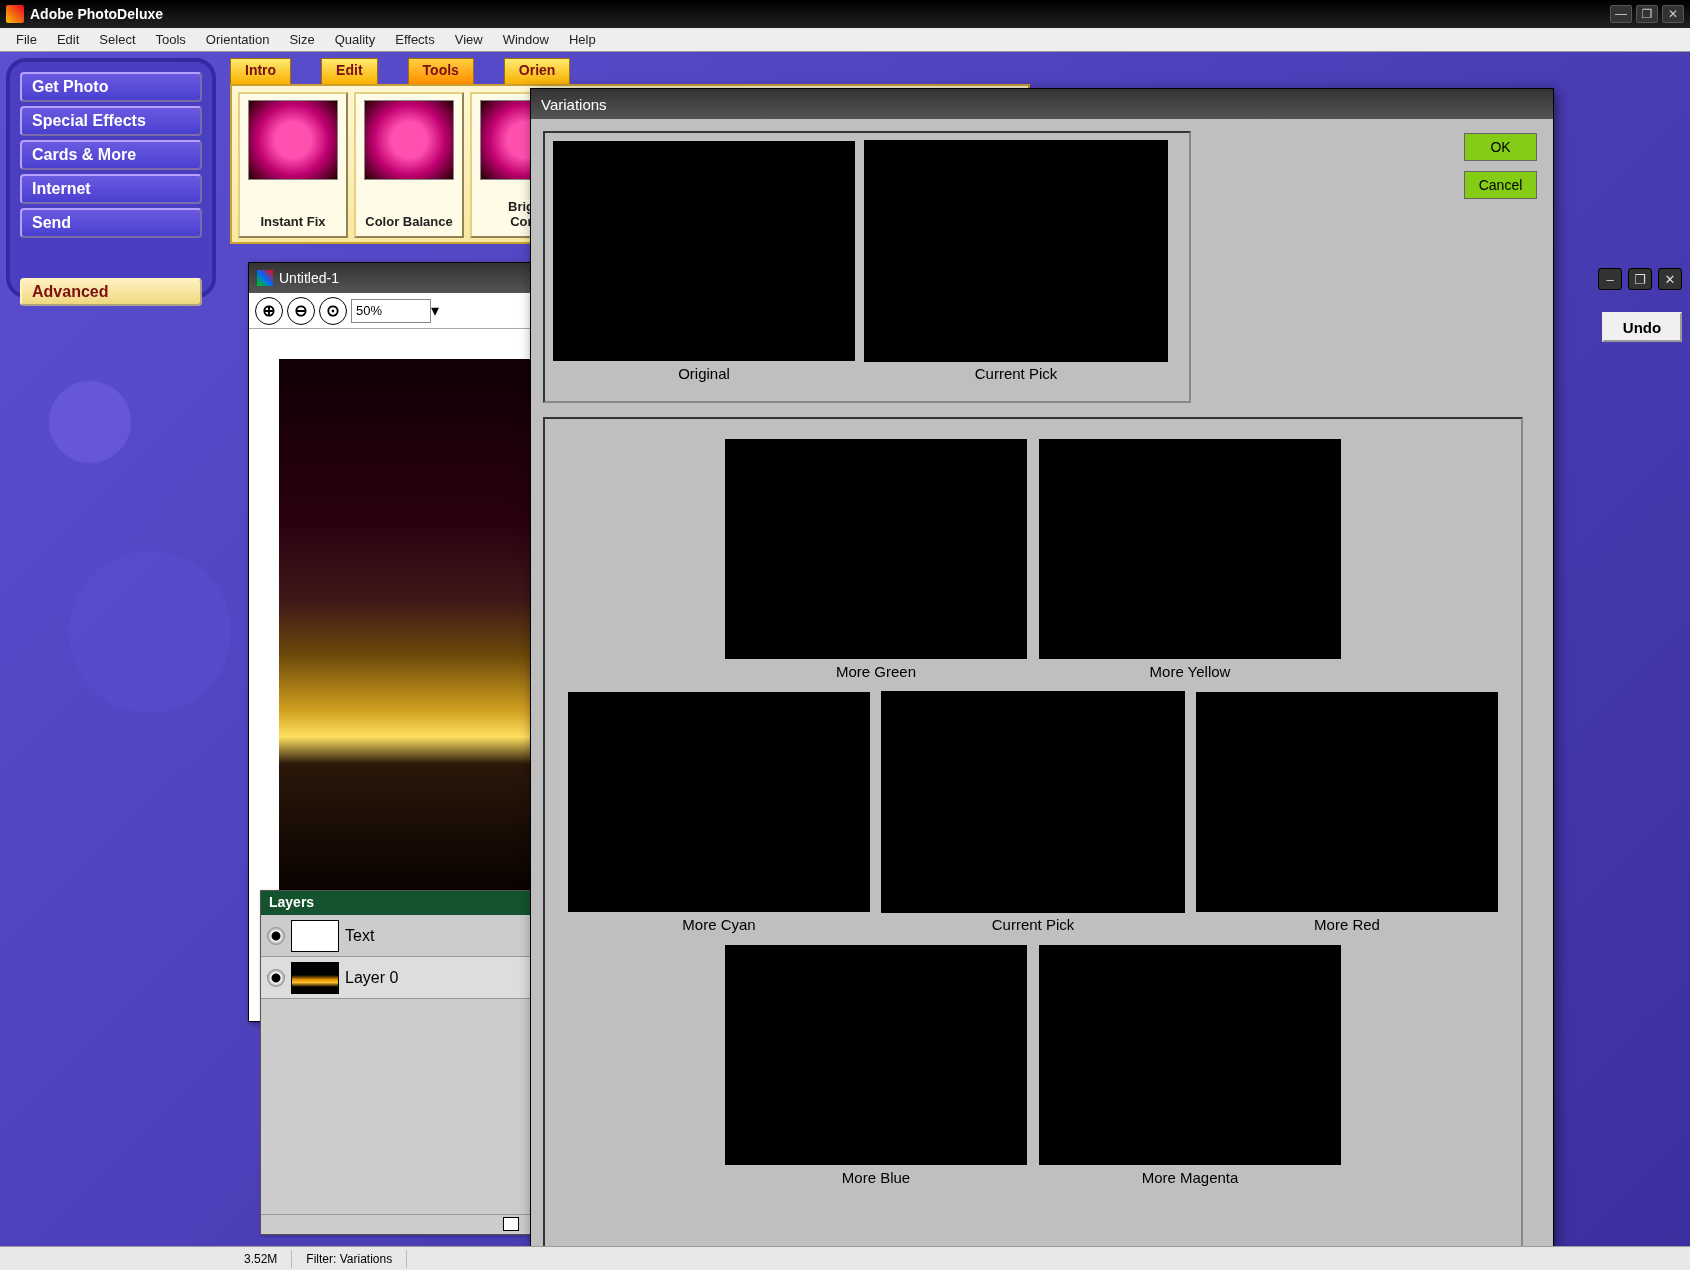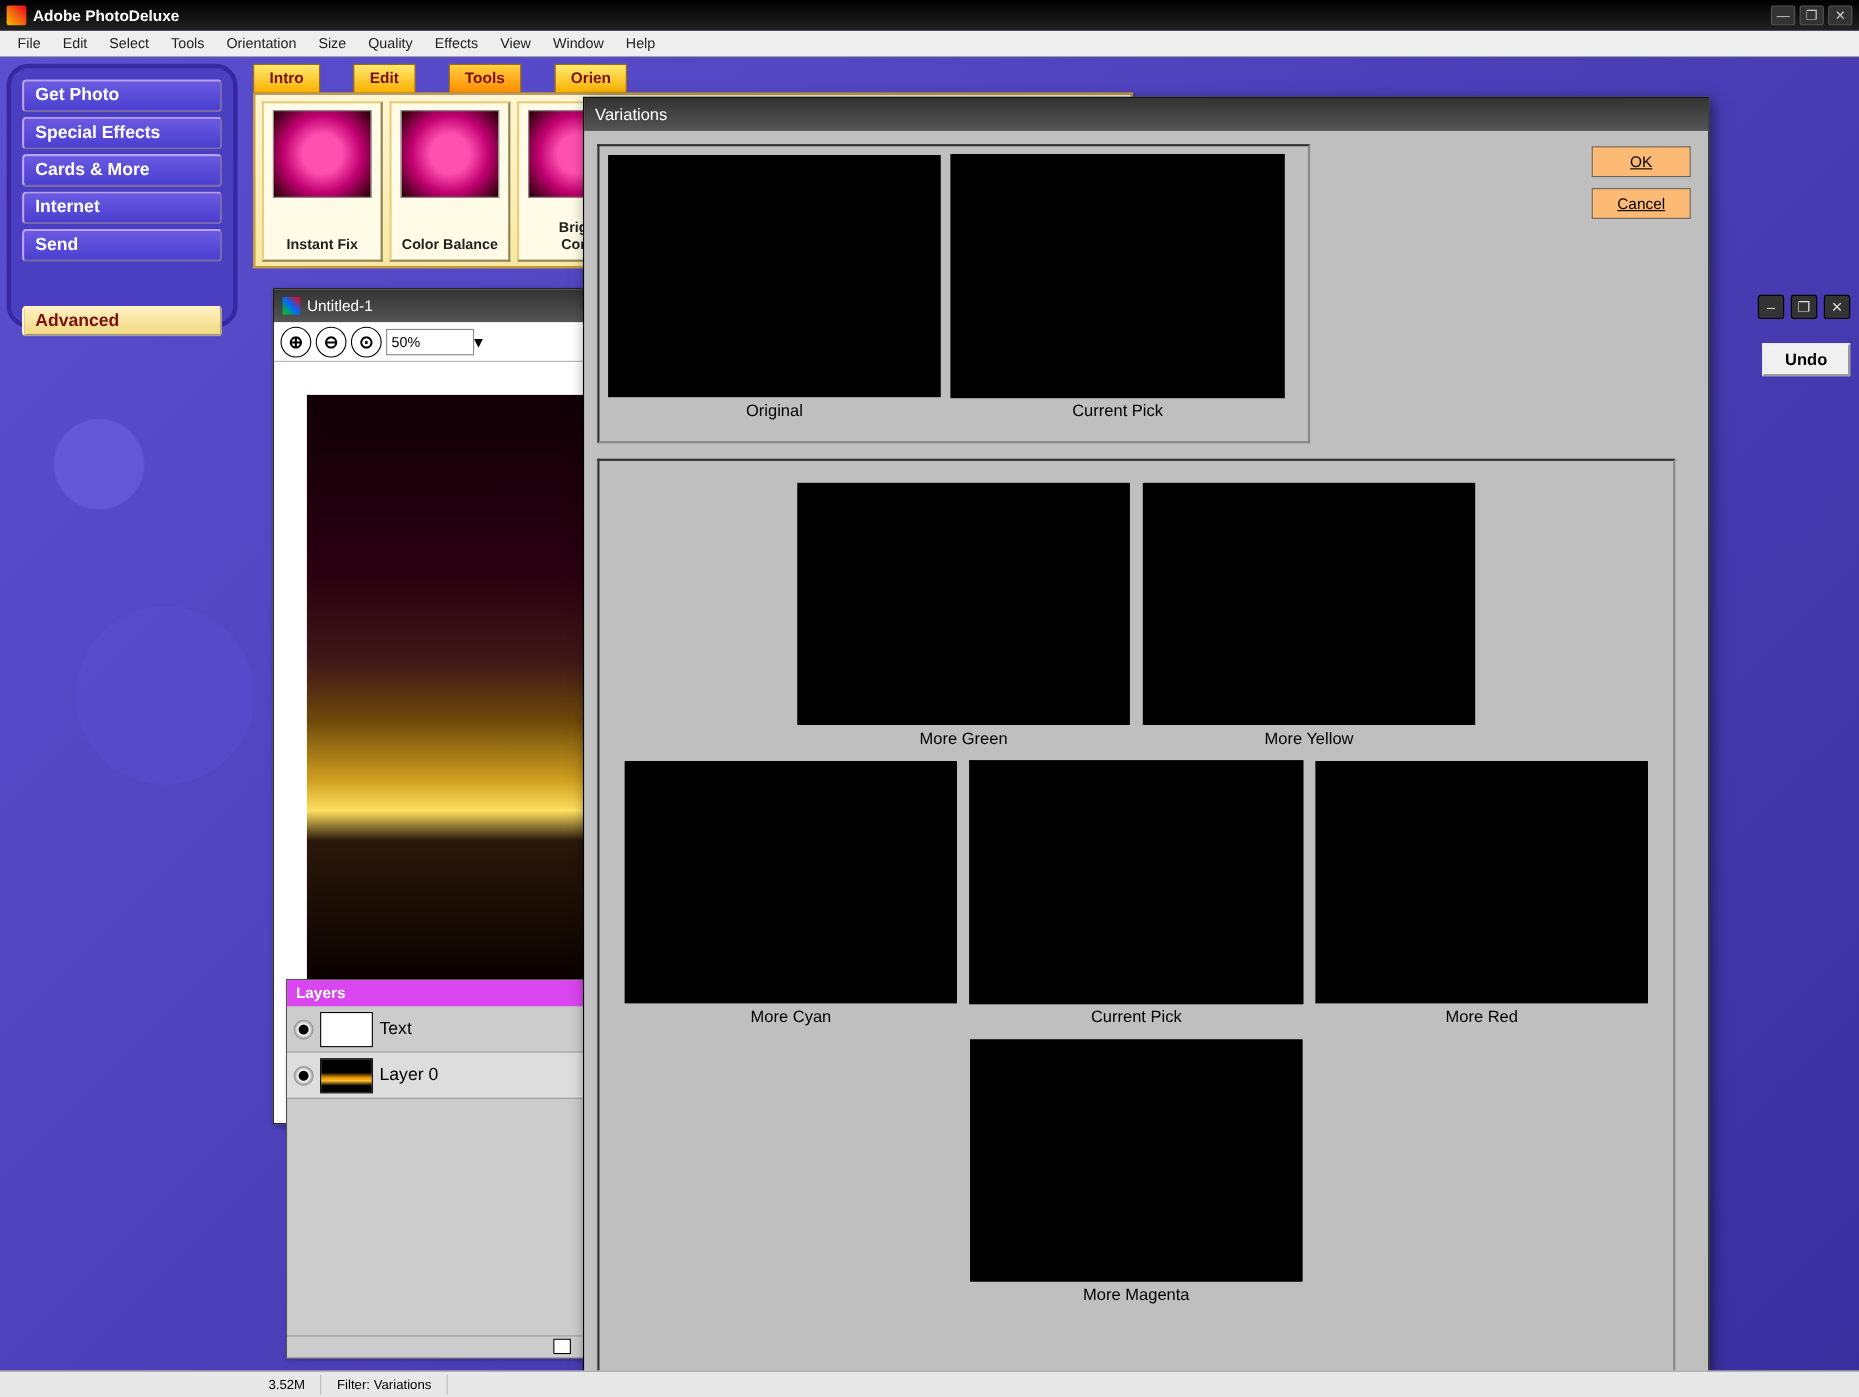--- a/index.html
+++ b/index.html
@@ -47,41 +47,41 @@
 .doccanvas { position:absolute; top:66px; left:0; right:0; bottom:0; background:#fff; padding:30px;}
 .photo { width: 400px; height: 540px; background: linear-gradient(to bottom,#100005 0%,#2a0010 30%,#401818 45%, #6e4a0a 55%, #d0a020 65%, #ffe060 70%, #2a180a 75%, #080000 100%);}
 
 
 .right-ctrls { position:absolute; right:8px; top:216px; display:flex; gap:6px;}
 .right-win-btn { width:24px; height:22px; background:#333; border:1px solid #000; border-radius:3px; color:#ddd; font-size:13px; display:flex; align-items:center; justify-content:center; cursor:pointer;}
 .undo-btn { position:absolute; right:8px; top:260px; width:80px; height:30px; border:2px outset #eee; background:#f0f0f0; font-weight:bold; font-size:15px; cursor:pointer;}
 
 
 .layers { position:absolute; left:260px; top:838px; width: 290px; height: 345px; background:#ccc; border:1px solid #555; box-shadow:1px 1px 3px rgba(0,0,0,.3);}
-.layers .lhdr { height:24px; background:#d946ef; color:#fff; padding:3px 8px; font-size:14px; font-weight:bold;}
+.layers .lhdr { height:24px; background:#14532d; color:#fff; padding:3px 8px; font-size:14px; font-weight:bold;}
 .layer-row { height: 42px; border-bottom:1px solid #999; display:flex; align-items:center; background:#ddd; padding:0 6px; gap:6px;}
 .layer-row:nth-child(2){ background:#ccc;}
 .eye { width:18px; height:18px; border-radius:50%; background:radial-gradient(circle,#000 4px,#fff 5px,#888 9px); cursor:pointer;}
 .layer-thumb { width:48px; height:32px; border:1px solid #000; background:#fff;}
 .layer-thumb.photo-t { background: linear-gradient(to bottom,#000 40%,#e09000 55%,#ffc030 65%,#000 80%);}
 .layer-footer { position:absolute; bottom:0; left:0; right:0; height:20px; background:#ccc; border-top:1px solid #999; display:flex; justify-content:flex-end; padding-right:30px;}
 .layer-footer .newlayer-icn { width:16px; height:14px; border:1px solid #000; background:#fff; margin-top:2px;}
 
 
 .statusbar { position:absolute; bottom:0; left:0; right:0; height:24px; background:#e8e8e8; border-top:1px solid #999; display:flex; align-items:center; font-size:12px;}
 .status-cell { padding:2px 14px; border-right:1px solid #bbb;}
 .status-cell:first-child { margin-left:230px; }
 
 
 .dialog { position:absolute; left:530px; top:36px; width:1024px; height: 1160px; background:#bfbfbf; border:1px solid #000; box-shadow: 3px 3px 12px rgba(0,0,0,.5);}
 .dialog .dlg-title { height:30px; background: linear-gradient(#333,#555); color:#fff; display:flex; align-items:center; padding:0 10px; font-size:15px;}
 .dlg-body { position:absolute; top:30px; left:0; right:0; bottom:0; padding:12px; }
 
 .dlg-buttons { position:absolute; right:16px; top:14px; display:flex; flex-direction:column; gap:10px;}
-.dlg-btn { width:90px; height:28px; border:1px solid #666; background:#fdba74; font-size:14px; cursor:pointer;text-decoration:underline;}
+.dlg-btn { width:73px; height:28px; border:1px solid #666; background:#84cc16; font-size:14px; cursor:pointer;}
 
 .top-group { width: 648px; height: 272px; border:2px inset #888; background:#bfbfbf; padding:8px; display:flex; gap:10px;}
 .var-cell { display:flex; flex-direction:column; align-items:center; cursor:pointer;}
 .var-cell .img { width:302px; height:220px; border:1px solid #000; background:#000;}
 .var-cell.current .img { outline: 3px solid #000; outline-offset:-2px;}
 .var-cell .cap { font-size:15px; margin-top:4px; color:#000;}
 
 .bottom-group { position:absolute; left:12px; top:298px; width: 980px; height: 836px; border:2px inset #888; background:#bfbfbf; padding:20px;}
 .vr-row { display:flex; justify-content:center; gap:12px; margin-bottom:4px;}
 .vr-cell { display:flex; flex-direction:column; align-items:center; cursor:pointer;}
@@ -258,20 +258,24 @@
             <div class="img sunset-base"></div>
             <div class="cap">Current Pick</div>
           </div>
           <div class="vr-cell">
             <div class="img sunset-base tint-red"></div>
             <div class="cap">More Red</div>
           </div>
         </div>
         <div class="vr-row">
           <div class="vr-cell">
+            <div class="img sunset-base tint-blue"></div>
+            <div class="cap">More Blue</div>
+          </div>
+          <div class="vr-cell">
             <div class="img sunset-base tint-magenta"></div>
             <div class="cap">More Magenta</div>
           </div>
         </div>
       </div>
     </div>
   </div>
 </div>
 
 <div class="statusbar">

